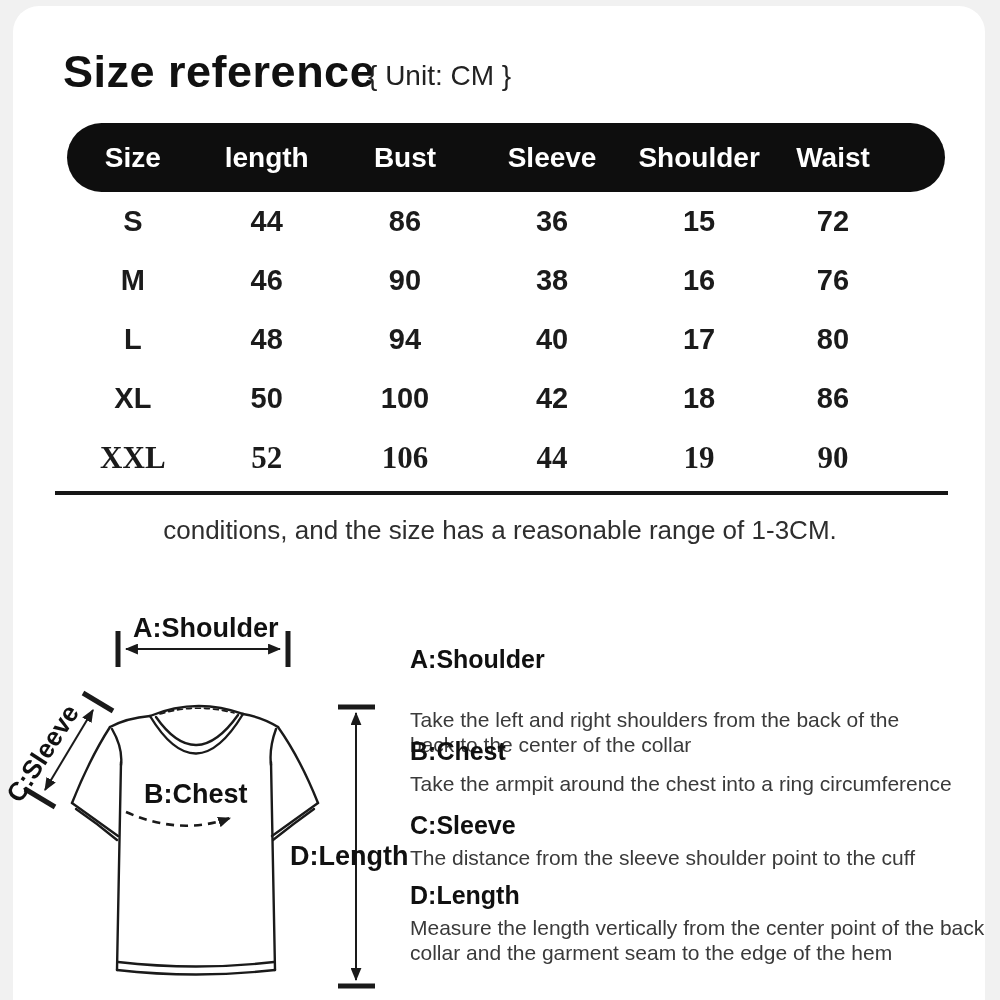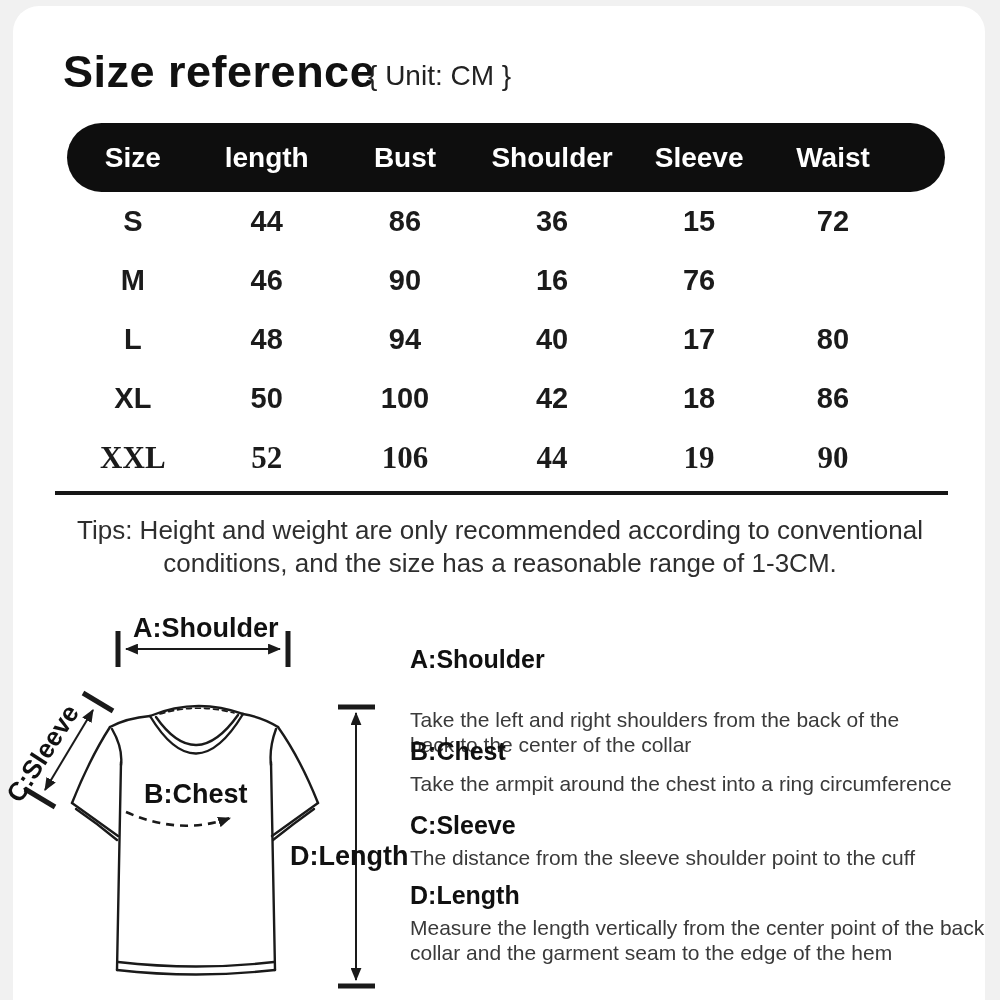--- a/index.html
+++ b/index.html
@@ -76,39 +76,40 @@
 <div class="layer">
 
   <div class="title">Size reference</div>
   <div class="unit-note">{ Unit: CM }</div>
 
   <div class="size-table">
     <div class="thead">
       <div>Size</div>
       <div>length</div>
       <div>Bust</div>
+      <div>Sleeve</div>
       <div>Shoulder</div>
-      <div>Sleeve</div>
       <div>Waist</div>
       <div></div>
     </div>
     <div class="tbody">
       <div class="trow">
         <div>S</div>
         <div>44</div>
         <div>86</div>
         <div>36</div>
         <div>15</div>
         <div>72</div>
         <div></div>
       </div>
       <div class="trow">
         <div>M</div>
         <div>46</div>
         <div>90</div>
+        <div>38</div>
         <div>16</div>
         <div>76</div>
         <div></div>
       </div>
       <div class="trow">
         <div>L</div>
         <div>48</div>
         <div>94</div>
         <div>40</div>
         <div>17</div>
@@ -131,21 +132,20 @@
         <div>44</div>
         <div>19</div>
         <div>90</div>
         <div></div>
       </div>
     </div>
   </div>
   <div class="table-bottom-line"></div>
 
   <div class="tips">
-    <div>Tips: Height and weight are only recommended according to conventional</div>
     <div>conditions, and the size has a reasonable range of 1-3CM.</div>
   </div>
 
   <div class="diagram">
     <svg width="410" height="410" viewBox="0 590 410 410">
       <defs>
         <marker id="m-arr" viewBox="0 0 12 10" refX="11" refY="5" markerWidth="13" markerHeight="11" orient="auto-start-reverse" markerUnits="userSpaceOnUse">
           <path d="M0 0 L12 5 L0 10 z" fill="#1a1a1a"></path>
         </marker>
       </defs>

